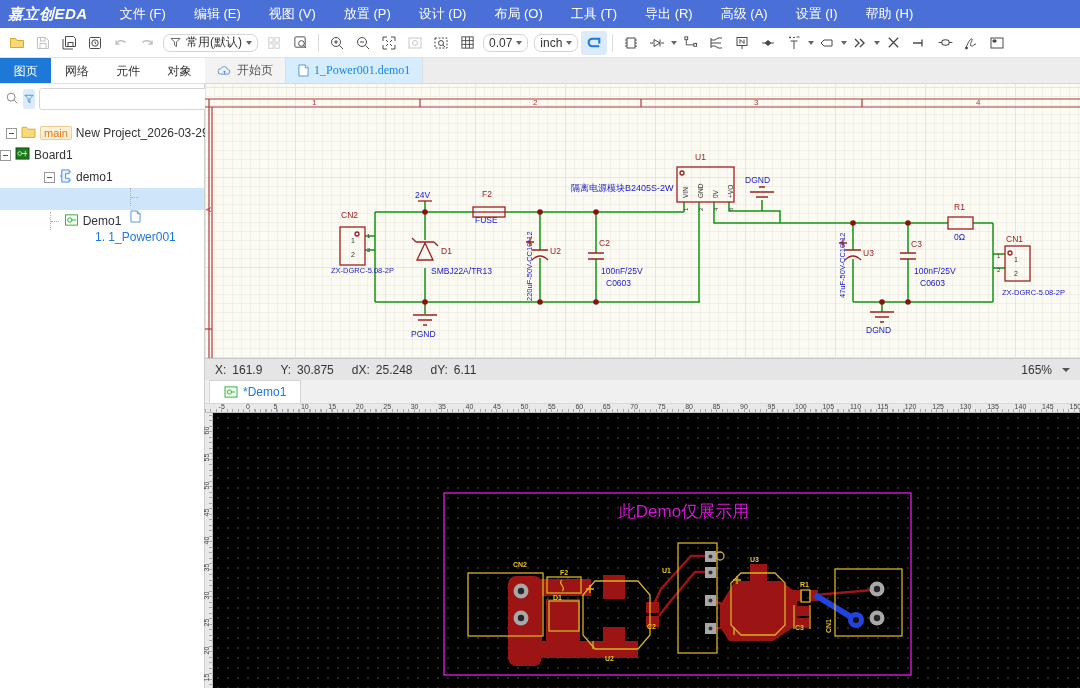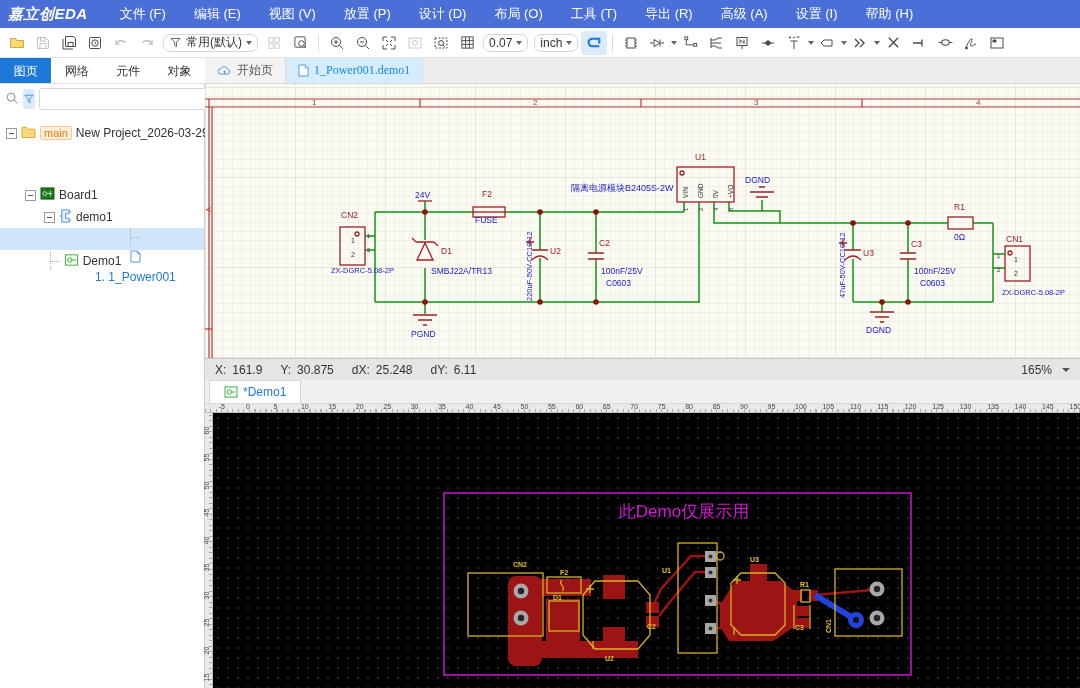--- a/index.html
+++ b/index.html
@@ -353,21 +353,21 @@
     </div>
     <div class="tree" id="tree">
         <div class="trow" style="padding-left: 6px;">
           <span class="exp"></span>
           <span class="ico"><svg width="15" height="13" viewBox="0 0 16 14">
               <path d="M1 2.5h5l1.5 2H15v9H1z" fill="#F7D978" stroke="#D9A62E"></path>
             </svg></span>
           <span class="badge-main">main</span>
           <span>New Project_2026-03-29_1</span>
         </div>
-        <div class="trow" style="padding-left: 25px; margin-top: 40px;">
+        <div class="trow" style="">
           <span class="exp"></span>
           <span class="ico"><svg width="15" height="13" viewBox="0 0 16 14">
               <rect x="1" y="1" width="14" height="12" fill="#1E7A1E" stroke="#0B4D0B"></rect>
               <circle cx="5" cy="7" r="2" fill="none" stroke="#BFF0BF"></circle>
               <path d="M7.5 7H13 M11 4v6" stroke="#BFF0BF"></path>
             </svg></span>
           <span>Board1</span>
         </div>
         <div class="trow" style="padding-left: 44px;">
           <span class="exp"></span>

